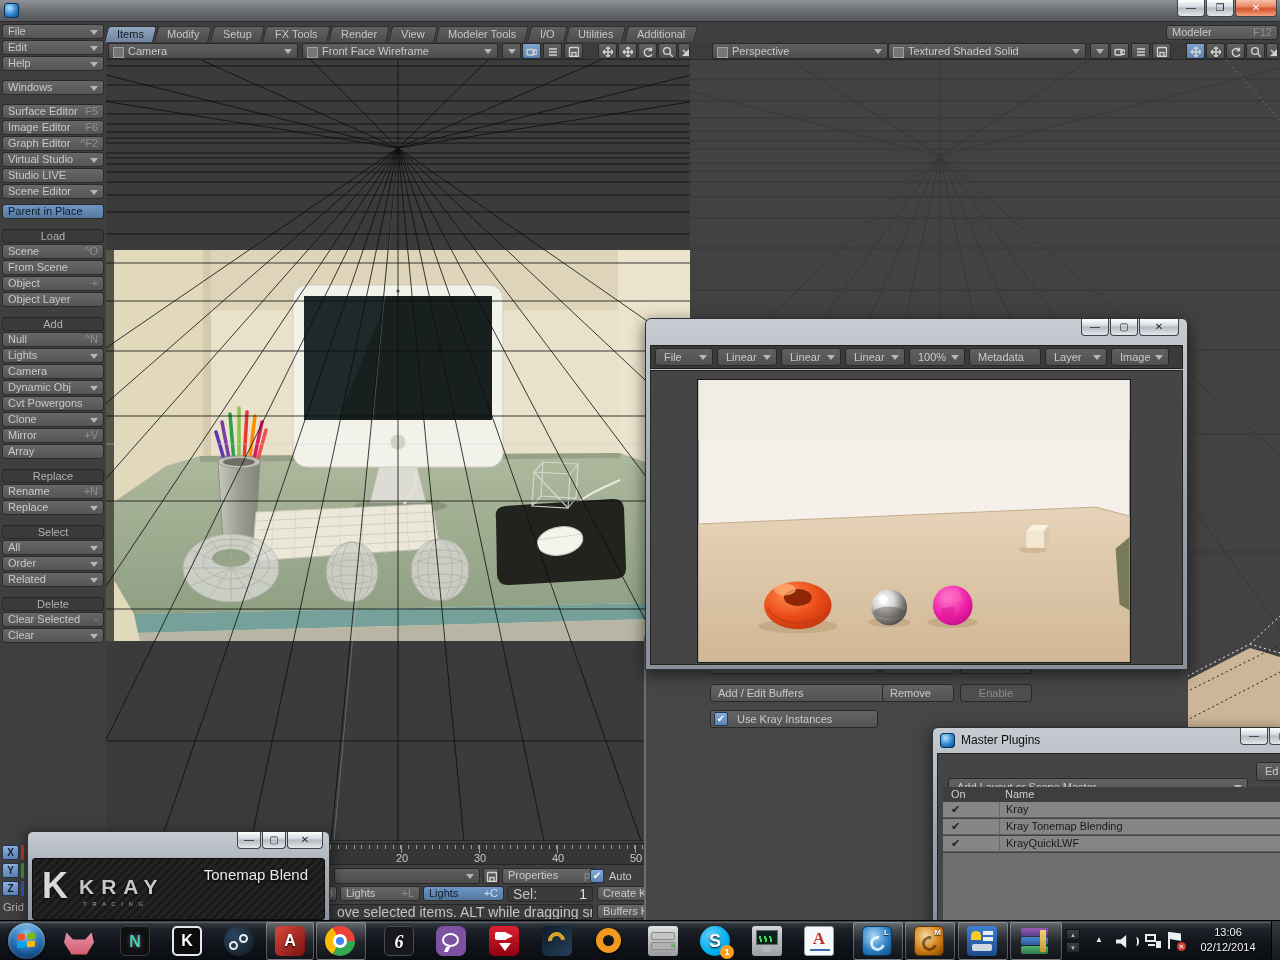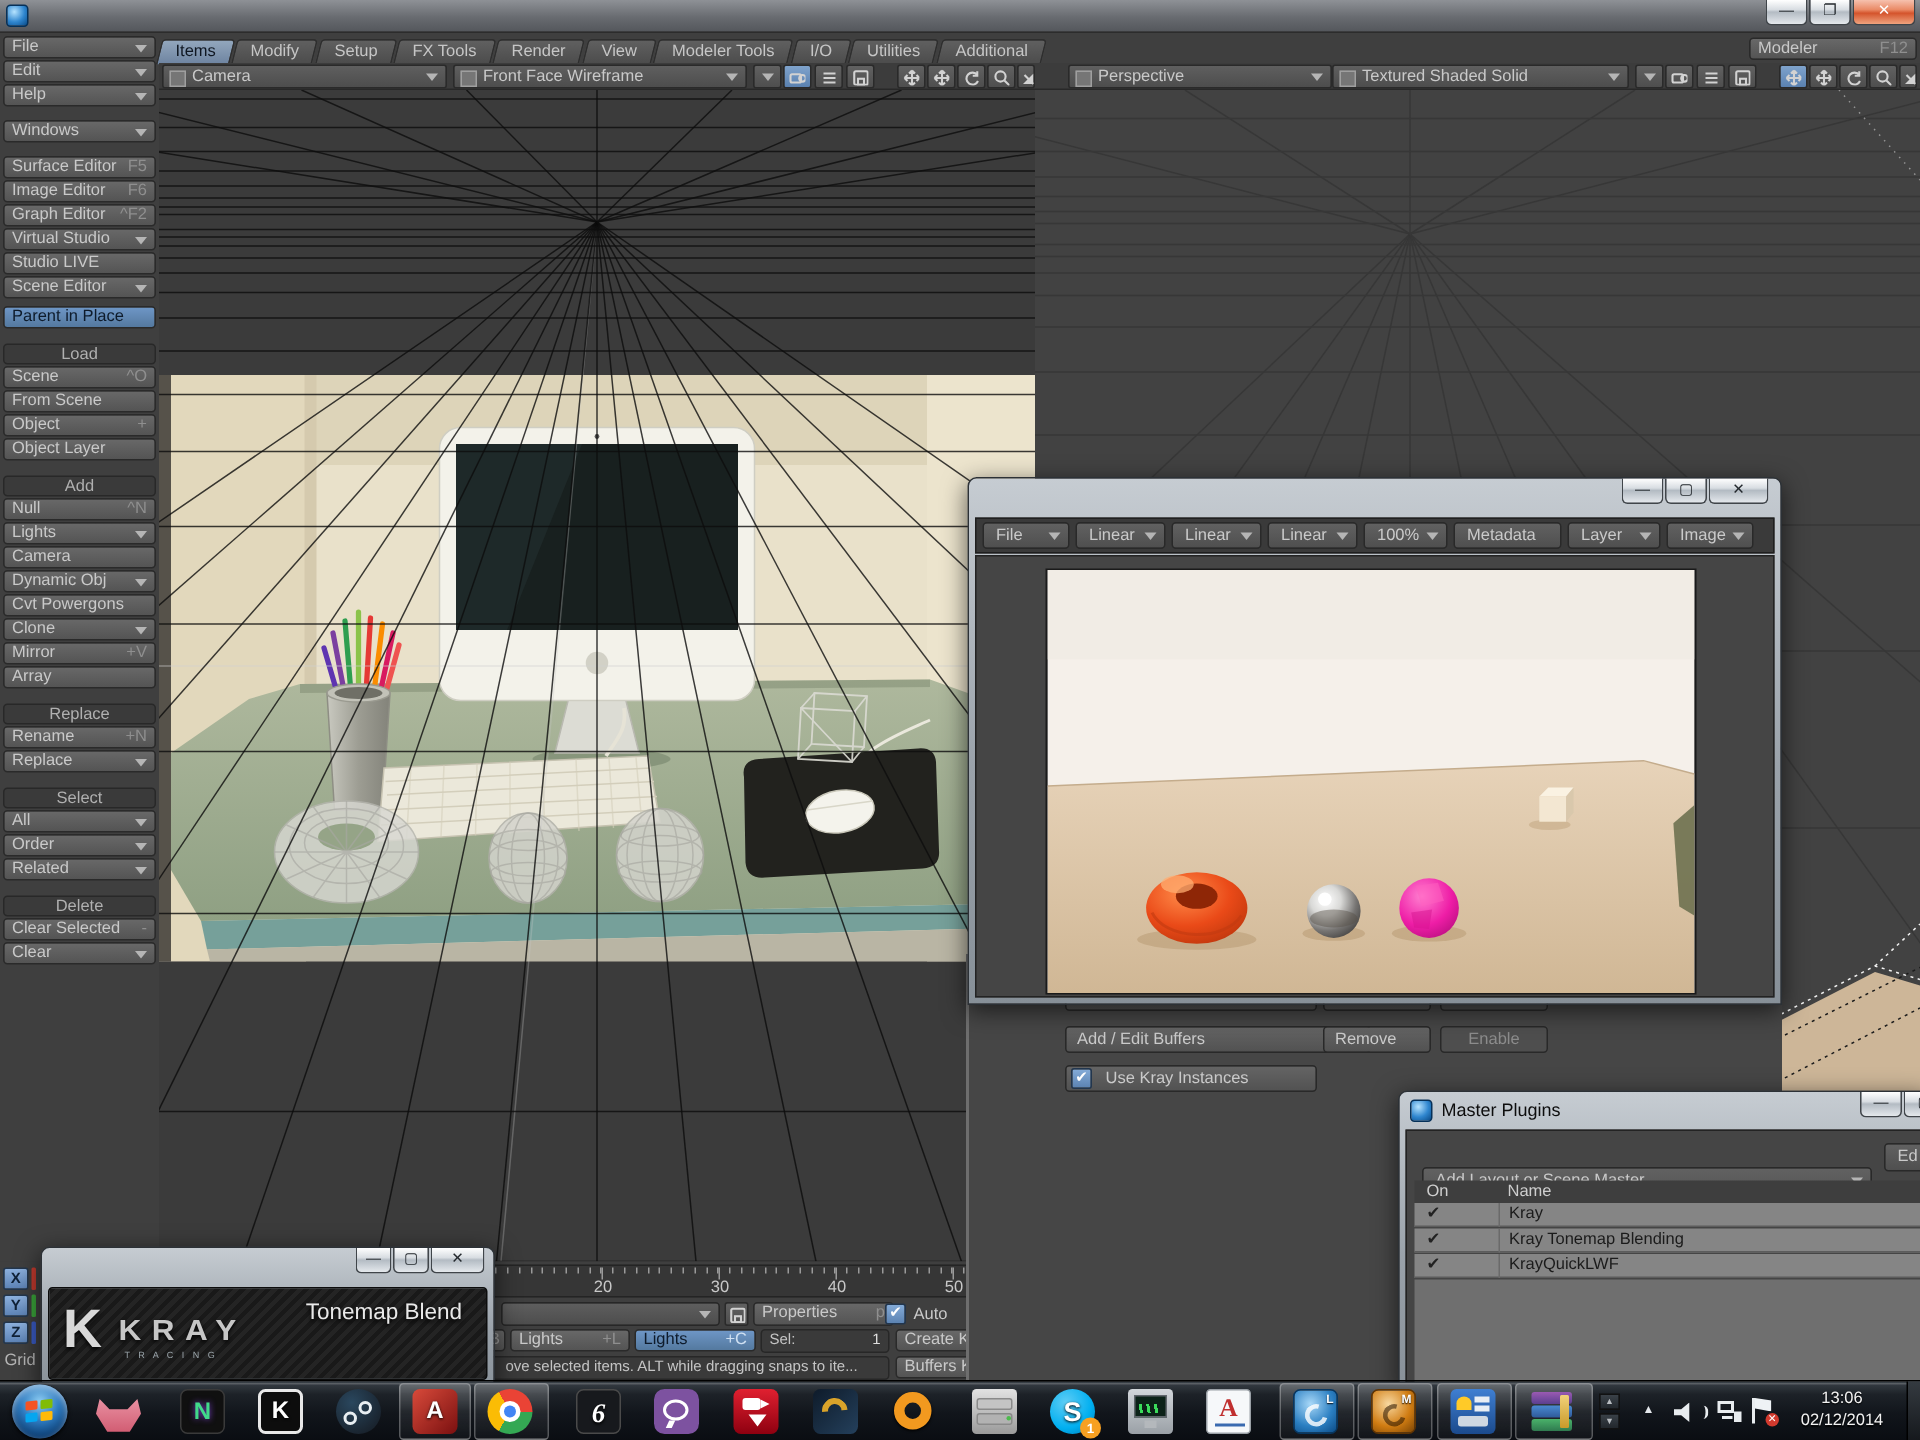--- a/index.html
+++ b/index.html
@@ -28,21 +28,21 @@
 .arr{width:0;height:0;border:4px solid transparent;border-top:5px solid #b5b5b5;margin-top:4px}
 
 .w7{position:absolute;background:linear-gradient(#c6ccd2,#9aa2aa 55%,#879098);border:1px solid #2c3136;border-radius:6px 6px 0 0;box-shadow:0 4px 16px rgba(0,0,0,.6)}
 .w7 .tbar{position:absolute;left:0;right:0;top:0;height:25px;color:#0d0d0d;font-size:12px;line-height:24px;padding-left:28px;white-space:nowrap;overflow:hidden}
 .lwicon{width:15px;height:15px;border-radius:3px;background:radial-gradient(circle at 35% 30%,#b5e3ff,#2f86cf 55%,#0a4a86);border:1px solid #063159;position:absolute}
 .caps{position:absolute;display:flex}
 .cap{width:28px;height:17px;border:1px solid #40454a;border-top:none;border-radius:0 0 4px 4px;background:linear-gradient(#ffffff,#d8dde2 40%,#b3bbc3 50%,#e4e8ec);color:#23282d;font-size:10px;text-align:center;line-height:15px;margin-left:1px}
 .cap.close{width:42px;background:linear-gradient(#f6c1ae,#ea8a66 40%,#d4542c 55%,#f0a37e);color:#fff}
 .w7 .inner{position:absolute;left:4px;right:4px;top:25px;bottom:4px;background:#454545;border:1px solid #232323}
 
-.fld{background:#3a3a3a;border:1px solid #272727;border-radius:3px;color:#c4c4c4;font-size:10px;line-height:14px;position:absolute}
+.fld{background:#3a3a3a;border:1px solid #272727;border-radius:3px;color:#c4c4c4;font-size:14px;line-height:14px;position:absolute}
 .cb{width:14px;height:14px;border-radius:2px;border:1px solid #22364e;background:linear-gradient(#84abd8,#5c83b2);color:#fff;text-align:center;line-height:12px;font-size:10px;position:absolute}
 .cb::after{content:"\2714"}
 .kbtn{position:absolute;height:18px;background:linear-gradient(#646464,#525252);border:1px solid #292929;border-radius:3px;color:#cacaca;font-size:11px;padding:2px 7px;white-space:nowrap}
 .kbtn.dis{color:#8c8c8c;background:#4e4e4e}
 
 .mprow{position:absolute;left:5px;width:400px;height:16px;background:#858585;border-bottom:1px solid #5c5c5c;color:#1b1b1b;font-size:11px;line-height:15px}
 .mprow .chk{position:absolute;left:8px;top:0}.mprow .chk::before{content:"\2714";color:#222}
 .mprow .nm{position:absolute;left:56px;top:0;border-left:1px solid #6a6a6a;padding-left:6px;right:0;height:16px}
 
 #taskbar{position:absolute;left:0;top:920px;width:1280px;height:40px;background:linear-gradient(#3a4148,#1d2228 22%,#11151b 55%,#0a0d12);border-top:1px solid #000;z-index:60}

